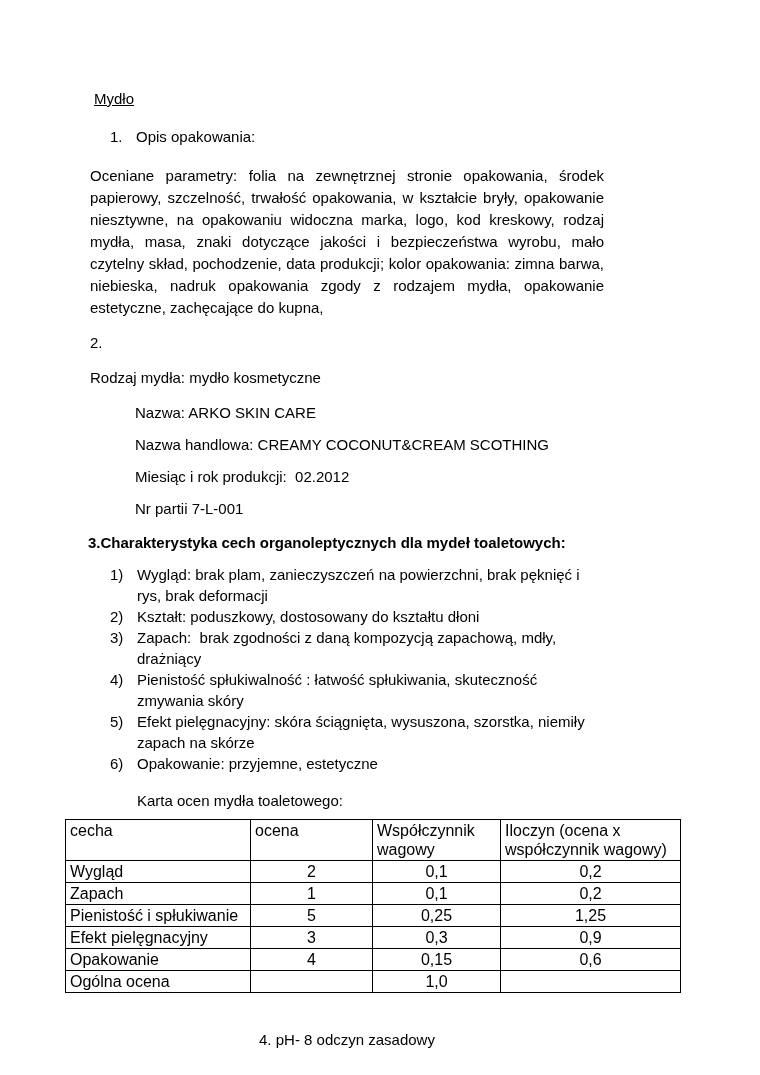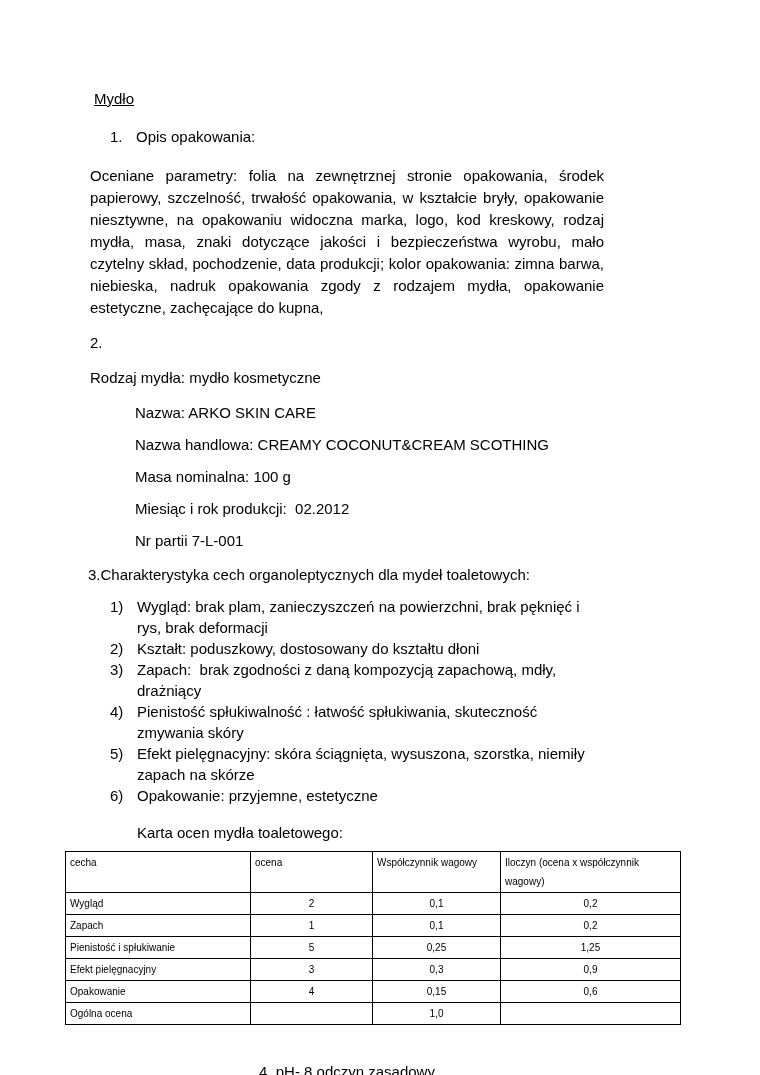--- a/index.html
+++ b/index.html
@@ -47,20 +47,21 @@
     margin: 0 0 13px 0;
   }
   .detail-line {
     line-height: 22px;
     margin: 0 0 10px 45px;
     white-space: pre-wrap;
   }
   .sec3-heading {
     line-height: 22px;
     margin: 12px 0 10px -2px;
+    font-weight: bold;
   }
   .char-list {
     margin: 0 0 0 20px;
   }
   .char-item {
     display: flex;
     line-height: 21px;
   }
   .char-item .num {
     width: 27px;
@@ -75,21 +76,21 @@
   }
   table.eval {
     border-collapse: collapse;
     margin-left: -25px;
     width: 615px;
     table-layout: fixed;
   }
   table.eval th, table.eval td {
     border: 1px solid #000000;
     font-weight: normal;
-    font-size: 10px;
+    font-size: 16px;
     padding: 1px 4px;
     vertical-align: top;
     text-align: left;
     line-height: 19px;
     overflow: hidden;
     margin-left: 32px;
   }
   table.eval col.c1 { width: 185px; }
   table.eval col.c2 { width: 122px; }
   table.eval col.c3 { width: 128px; }
@@ -116,21 +117,20 @@
 
     <p class="body-par">Oceniane parametry: folia na zewnętrznej stronie opakowania, środek papierowy, szczelność, trwałość opakowania, w kształcie bryły, opakowanie niesztywne, na opakowaniu widoczna marka, logo, kod kreskowy, rodzaj mydła, masa, znaki dotyczące jakości i bezpieczeństwa wyrobu, mało czytelny skład, pochodzenie, data produkcji; kolor opakowania: zimna barwa, niebieska, nadruk opakowania zgody z rodzajem mydła, opakowanie estetyczne, zachęcające do kupna,</p>
 
     <p class="plain-line">2.</p>
 
     <p class="plain-line">Rodzaj mydła: mydło kosmetyczne</p>
 
     <div>
       <p class="detail-line">Nazwa: ARKO SKIN CARE</p>
       <p class="detail-line">Nazwa handlowa: CREAMY COCONUT&amp;CREAM SCOTHING</p>
-      <p class="detail-line">Masa nominalna: 100 g</p>
       <p class="detail-line">Miesiąc i rok produkcji:  02.2012</p>
       <p class="detail-line">Nr partii 7-L-001</p>
     </div>
 
     <p class="sec3-heading">3.Charakterystyka cech organoleptycznych dla mydeł toaletowych:</p>
 
     <div class="char-list">
       <div class="char-item">
         <span class="num">1)</span>
         <span class="txt">Wygląd: brak plam, zanieczyszczeń na powierzchni, brak pęknięć i rys, brak deformacji</span>

